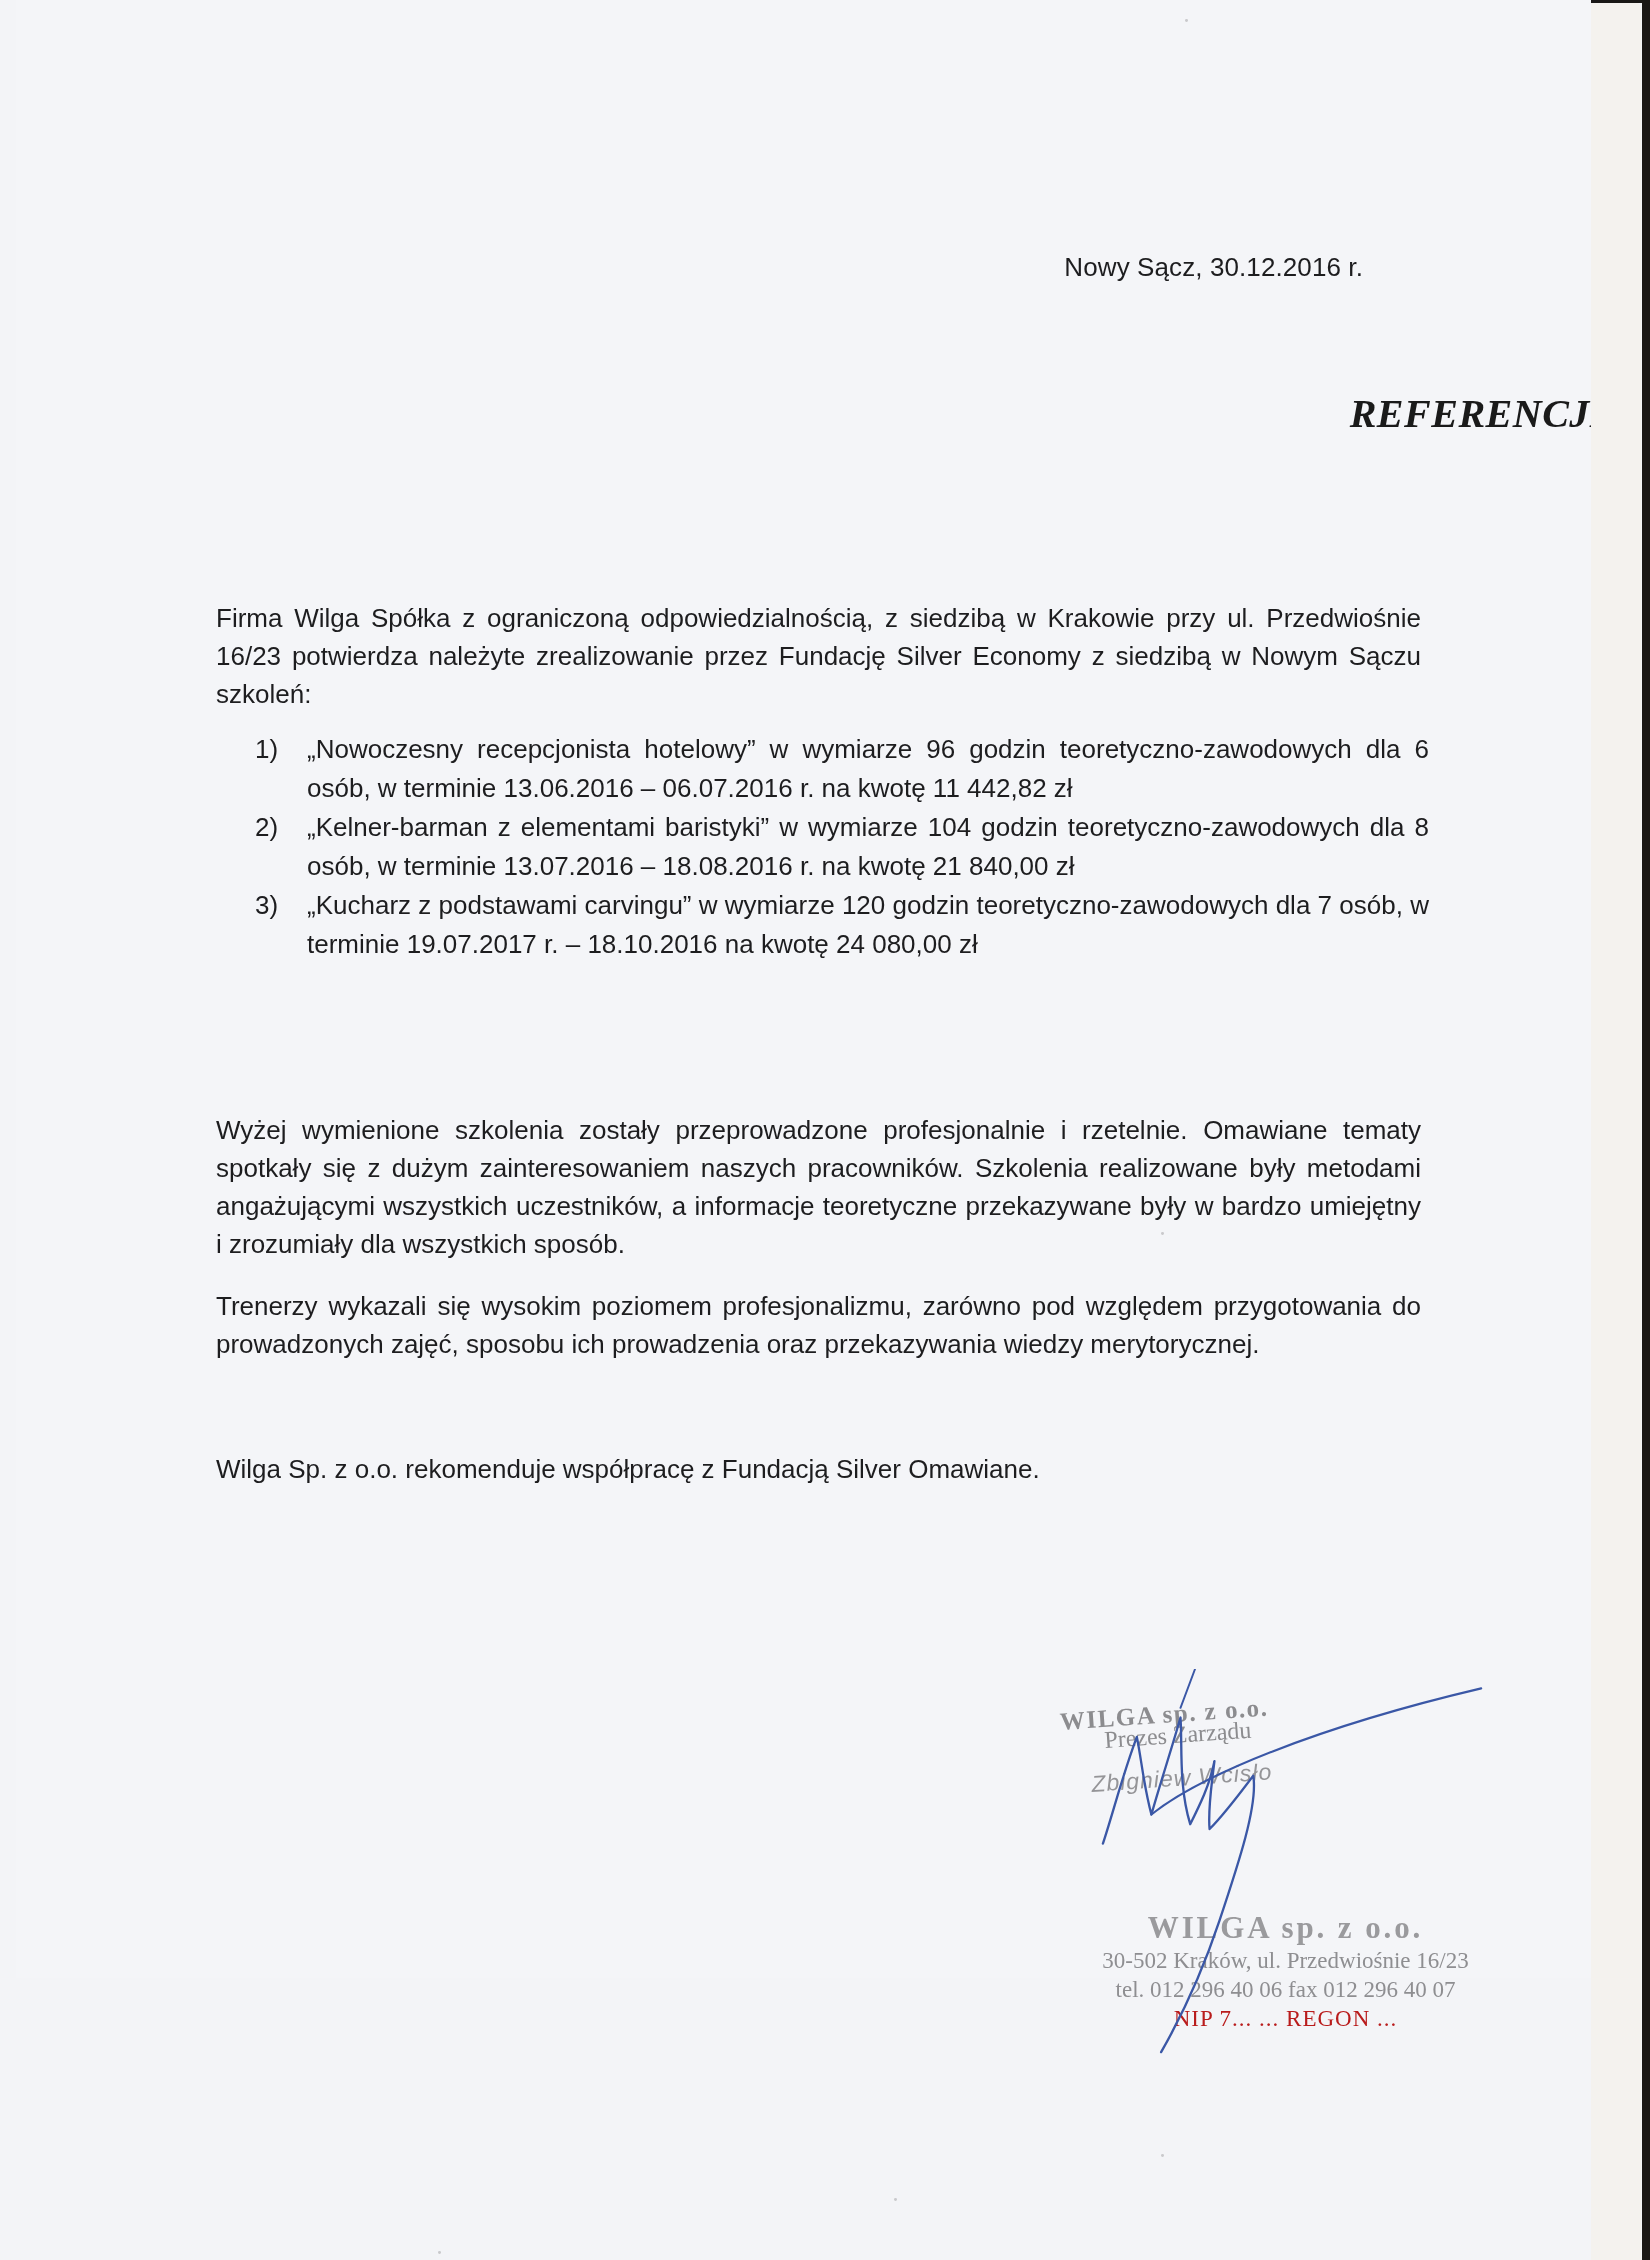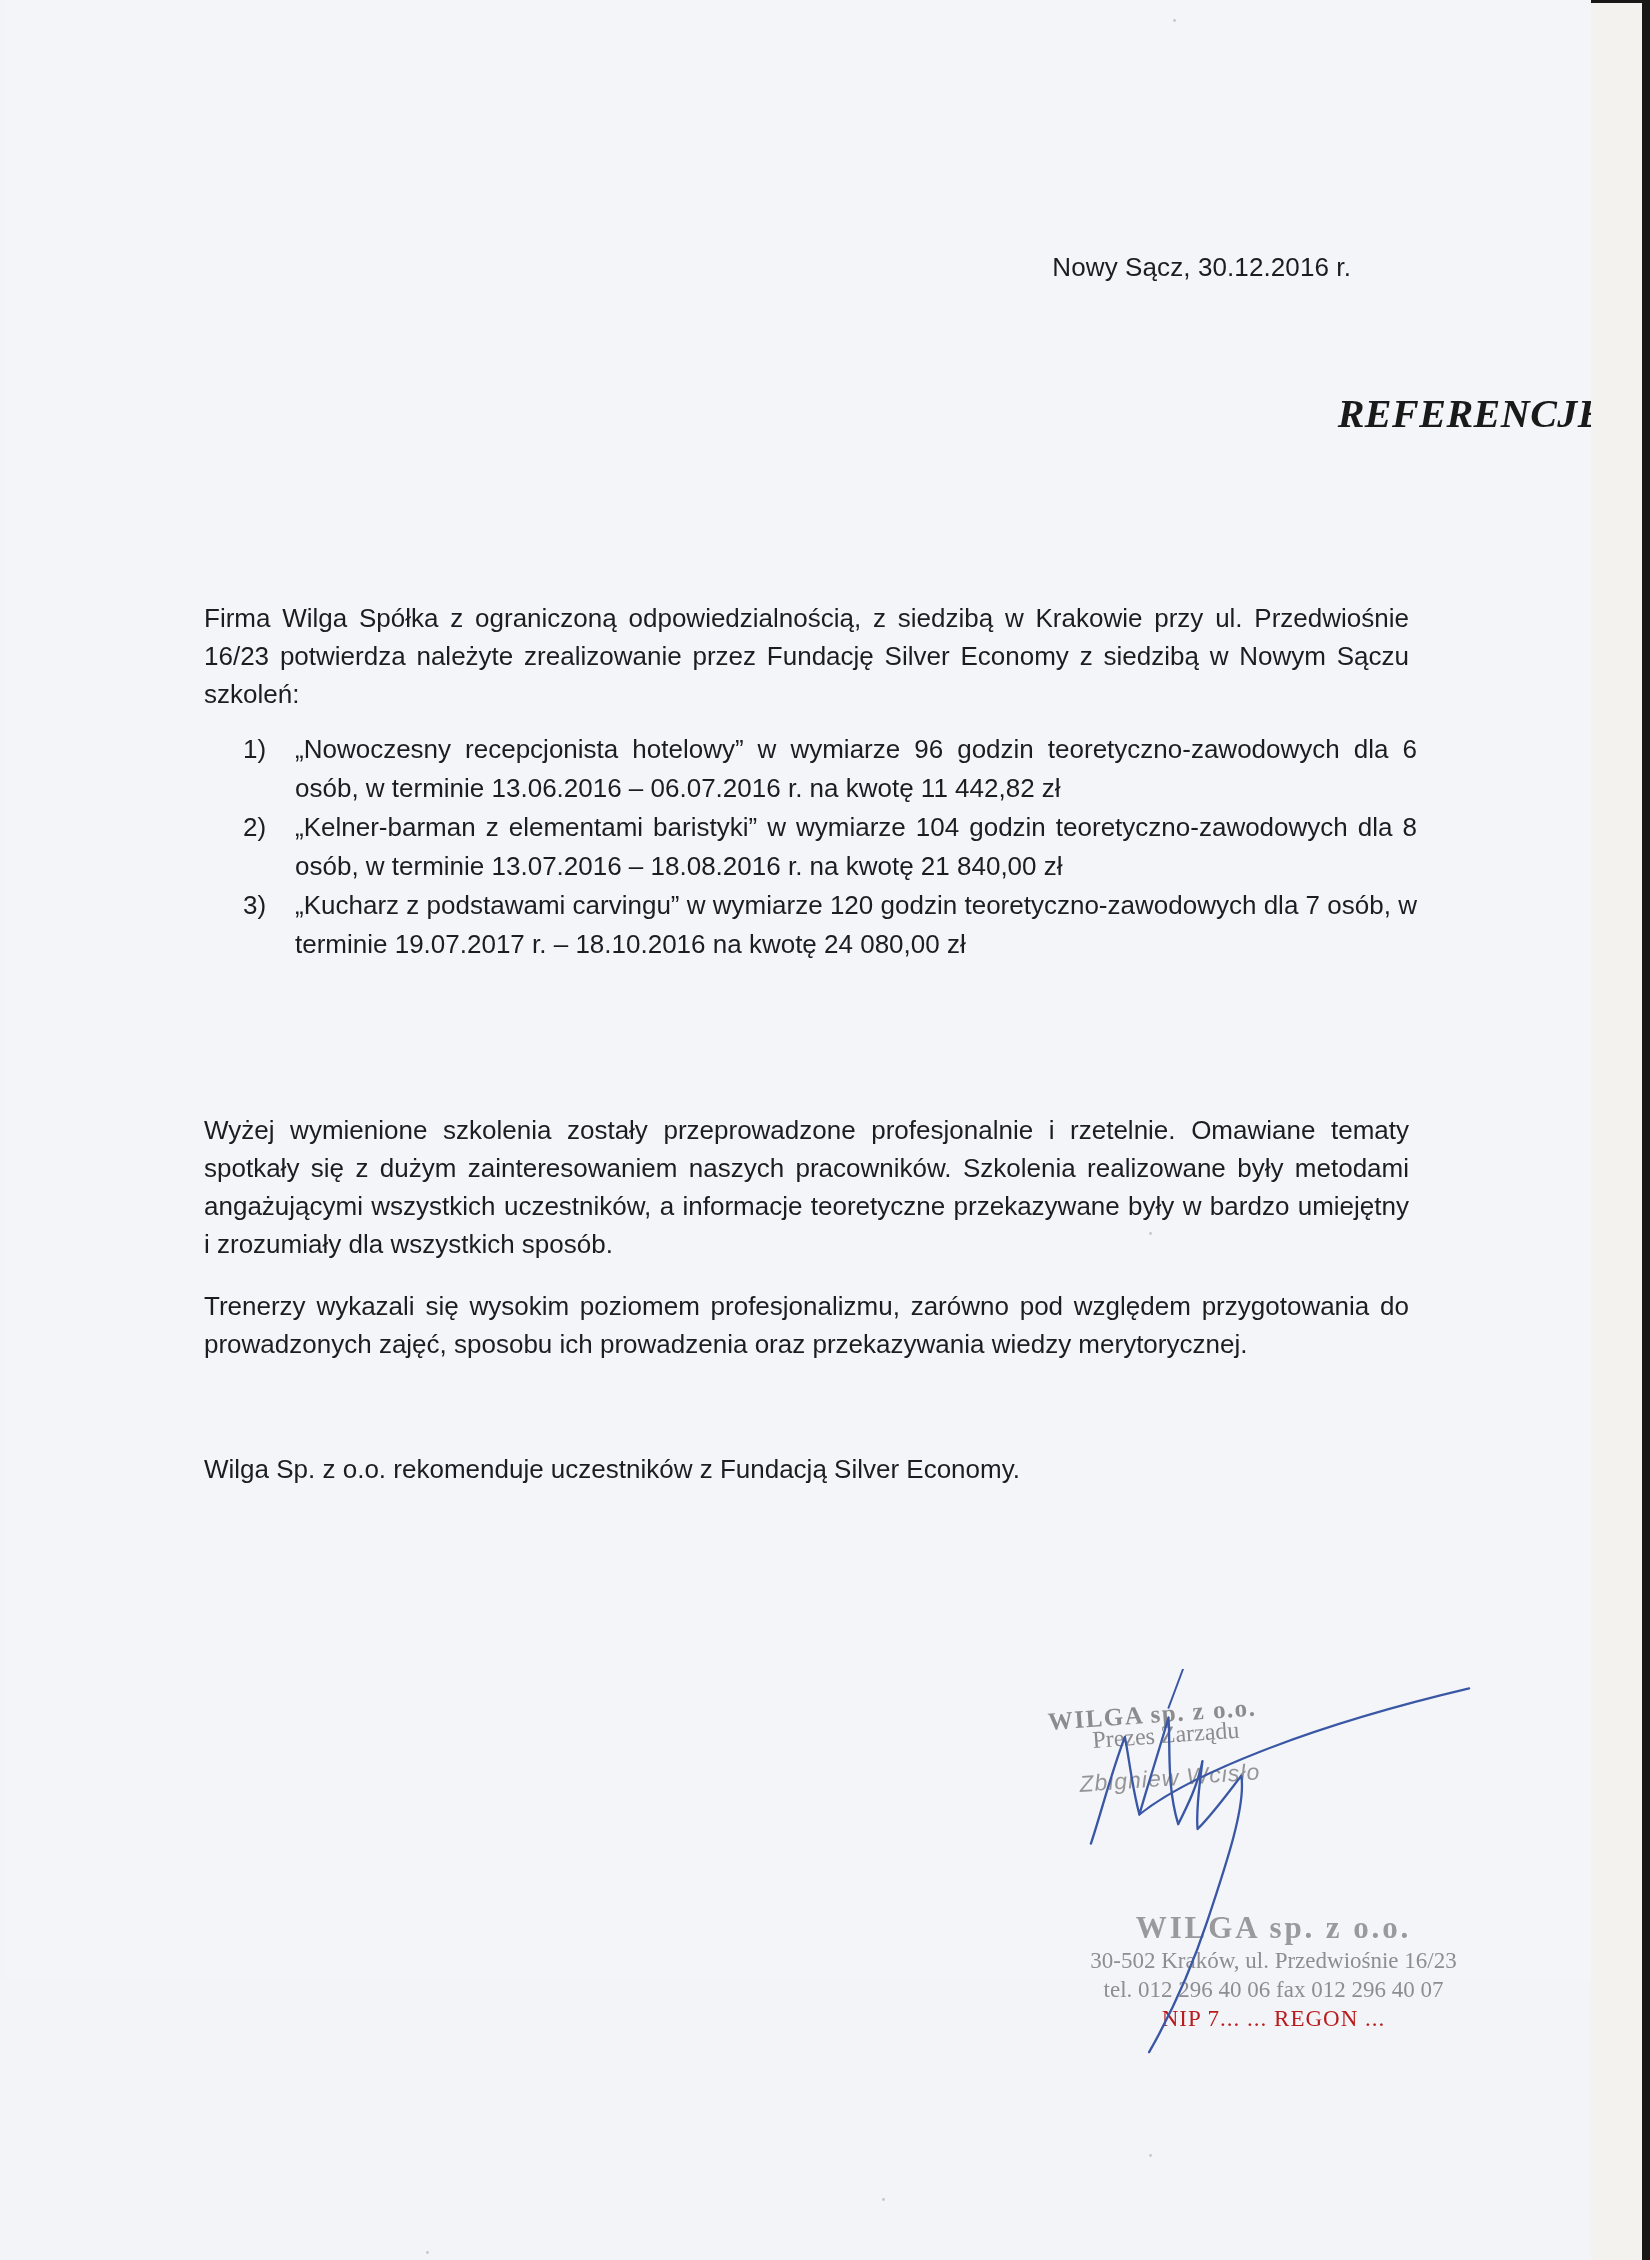--- a/index.html
+++ b/index.html
@@ -3,21 +3,21 @@
   <meta charset="utf-8">
   <style>
     html, body { margin: 0; padding: 0; }
     body {
       width: 1651px; height: 2261px; position: relative; overflow: hidden;
       background: #f3f4f7;
       font-family: "Liberation Sans", "DejaVu Sans", sans-serif;
       color: #1d1d1f;
     }
     .page {
-      position: absolute; left: 4px; top: 0; width: 1591px; height: 1978px;
+      position: absolute; left: 16px; top: 0; width: 1591px; height: 1978px;
       background: #f4f5f8;
     }
     .page-edge {
       position: absolute; left: 1591px; top: 0; width: 50px; height: 2261px;
       background: #f4f2ee;
       border-top-right-radius: 9.7px;
     }
     .scan-border {
       position: absolute; left: 1642px; top: 0; width: 8.7px; height: 2261px;
       background: #1a1816;
@@ -105,21 +105,21 @@
 
   <div class="text-block body1">
     <p>Wyżej wymienione szkolenia zostały przeprowadzone profesjonalnie i rzetelnie. Omawiane tematy spotkały się z dużym zainteresowaniem naszych pracowników. Szkolenia realizowane były metodami angażującymi wszystkich uczestników, a informacje teoretyczne przekazywane były w bardzo umiejętny i zrozumiały dla wszystkich sposób.</p>
   </div>
 
   <div class="text-block body2">
     <p>Trenerzy wykazali się wysokim poziomem profesjonalizmu, zarówno pod względem przygotowania do prowadzonych zajęć, sposobu ich prowadzenia oraz przekazywania wiedzy merytorycznej.</p>
   </div>
 
   <div class="text-block closing">
-    <p>Wilga Sp. z  o.o. rekomenduje uczestników z Fundacją Silver Economy.</p>
+    <p>Wilga Sp. z  o.o. rekomenduje współpracę z Fundacją Silver Omawiane.</p>
   </div>
 
   <div class="stamp-top">
     <div class="company">WILGA  sp. z o.o.</div>
     <div class="role">Prezes Zarządu</div>
     <div class="name">Zbigniew Wcisło</div>
   </div>
 
   <div class="stamp-bottom">
     <div class="company">WILGA  sp. z o.o.</div>

